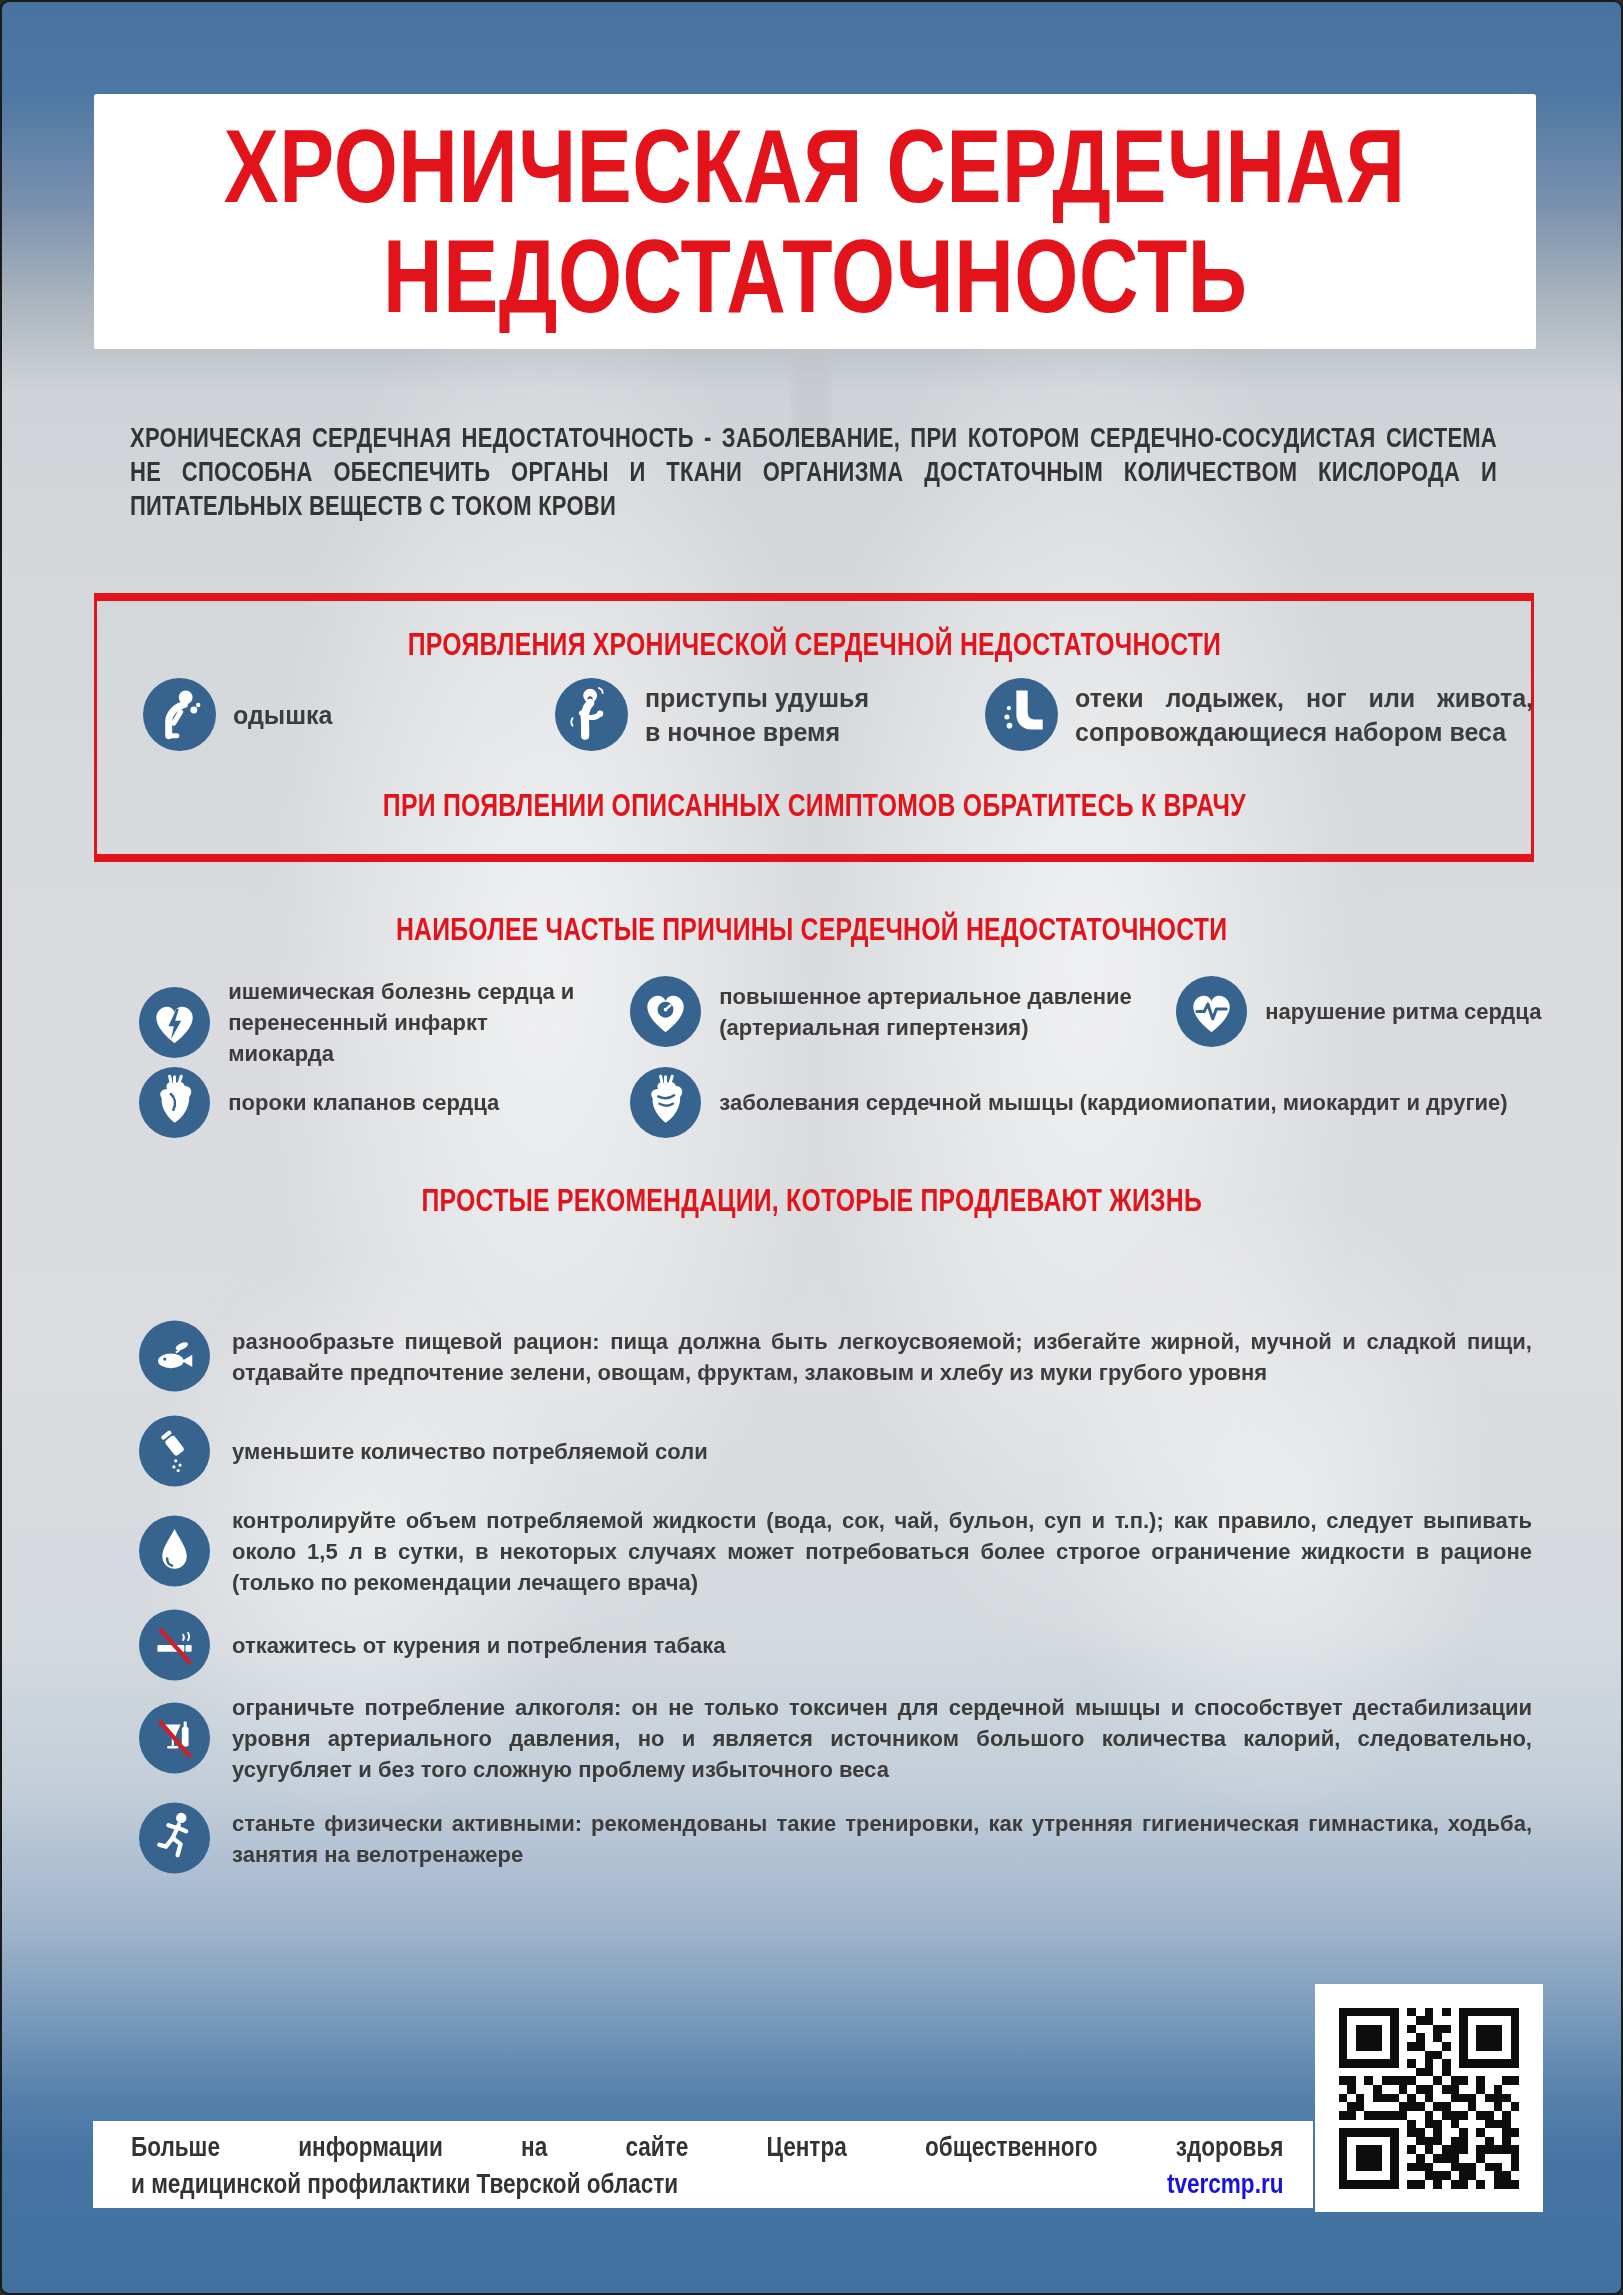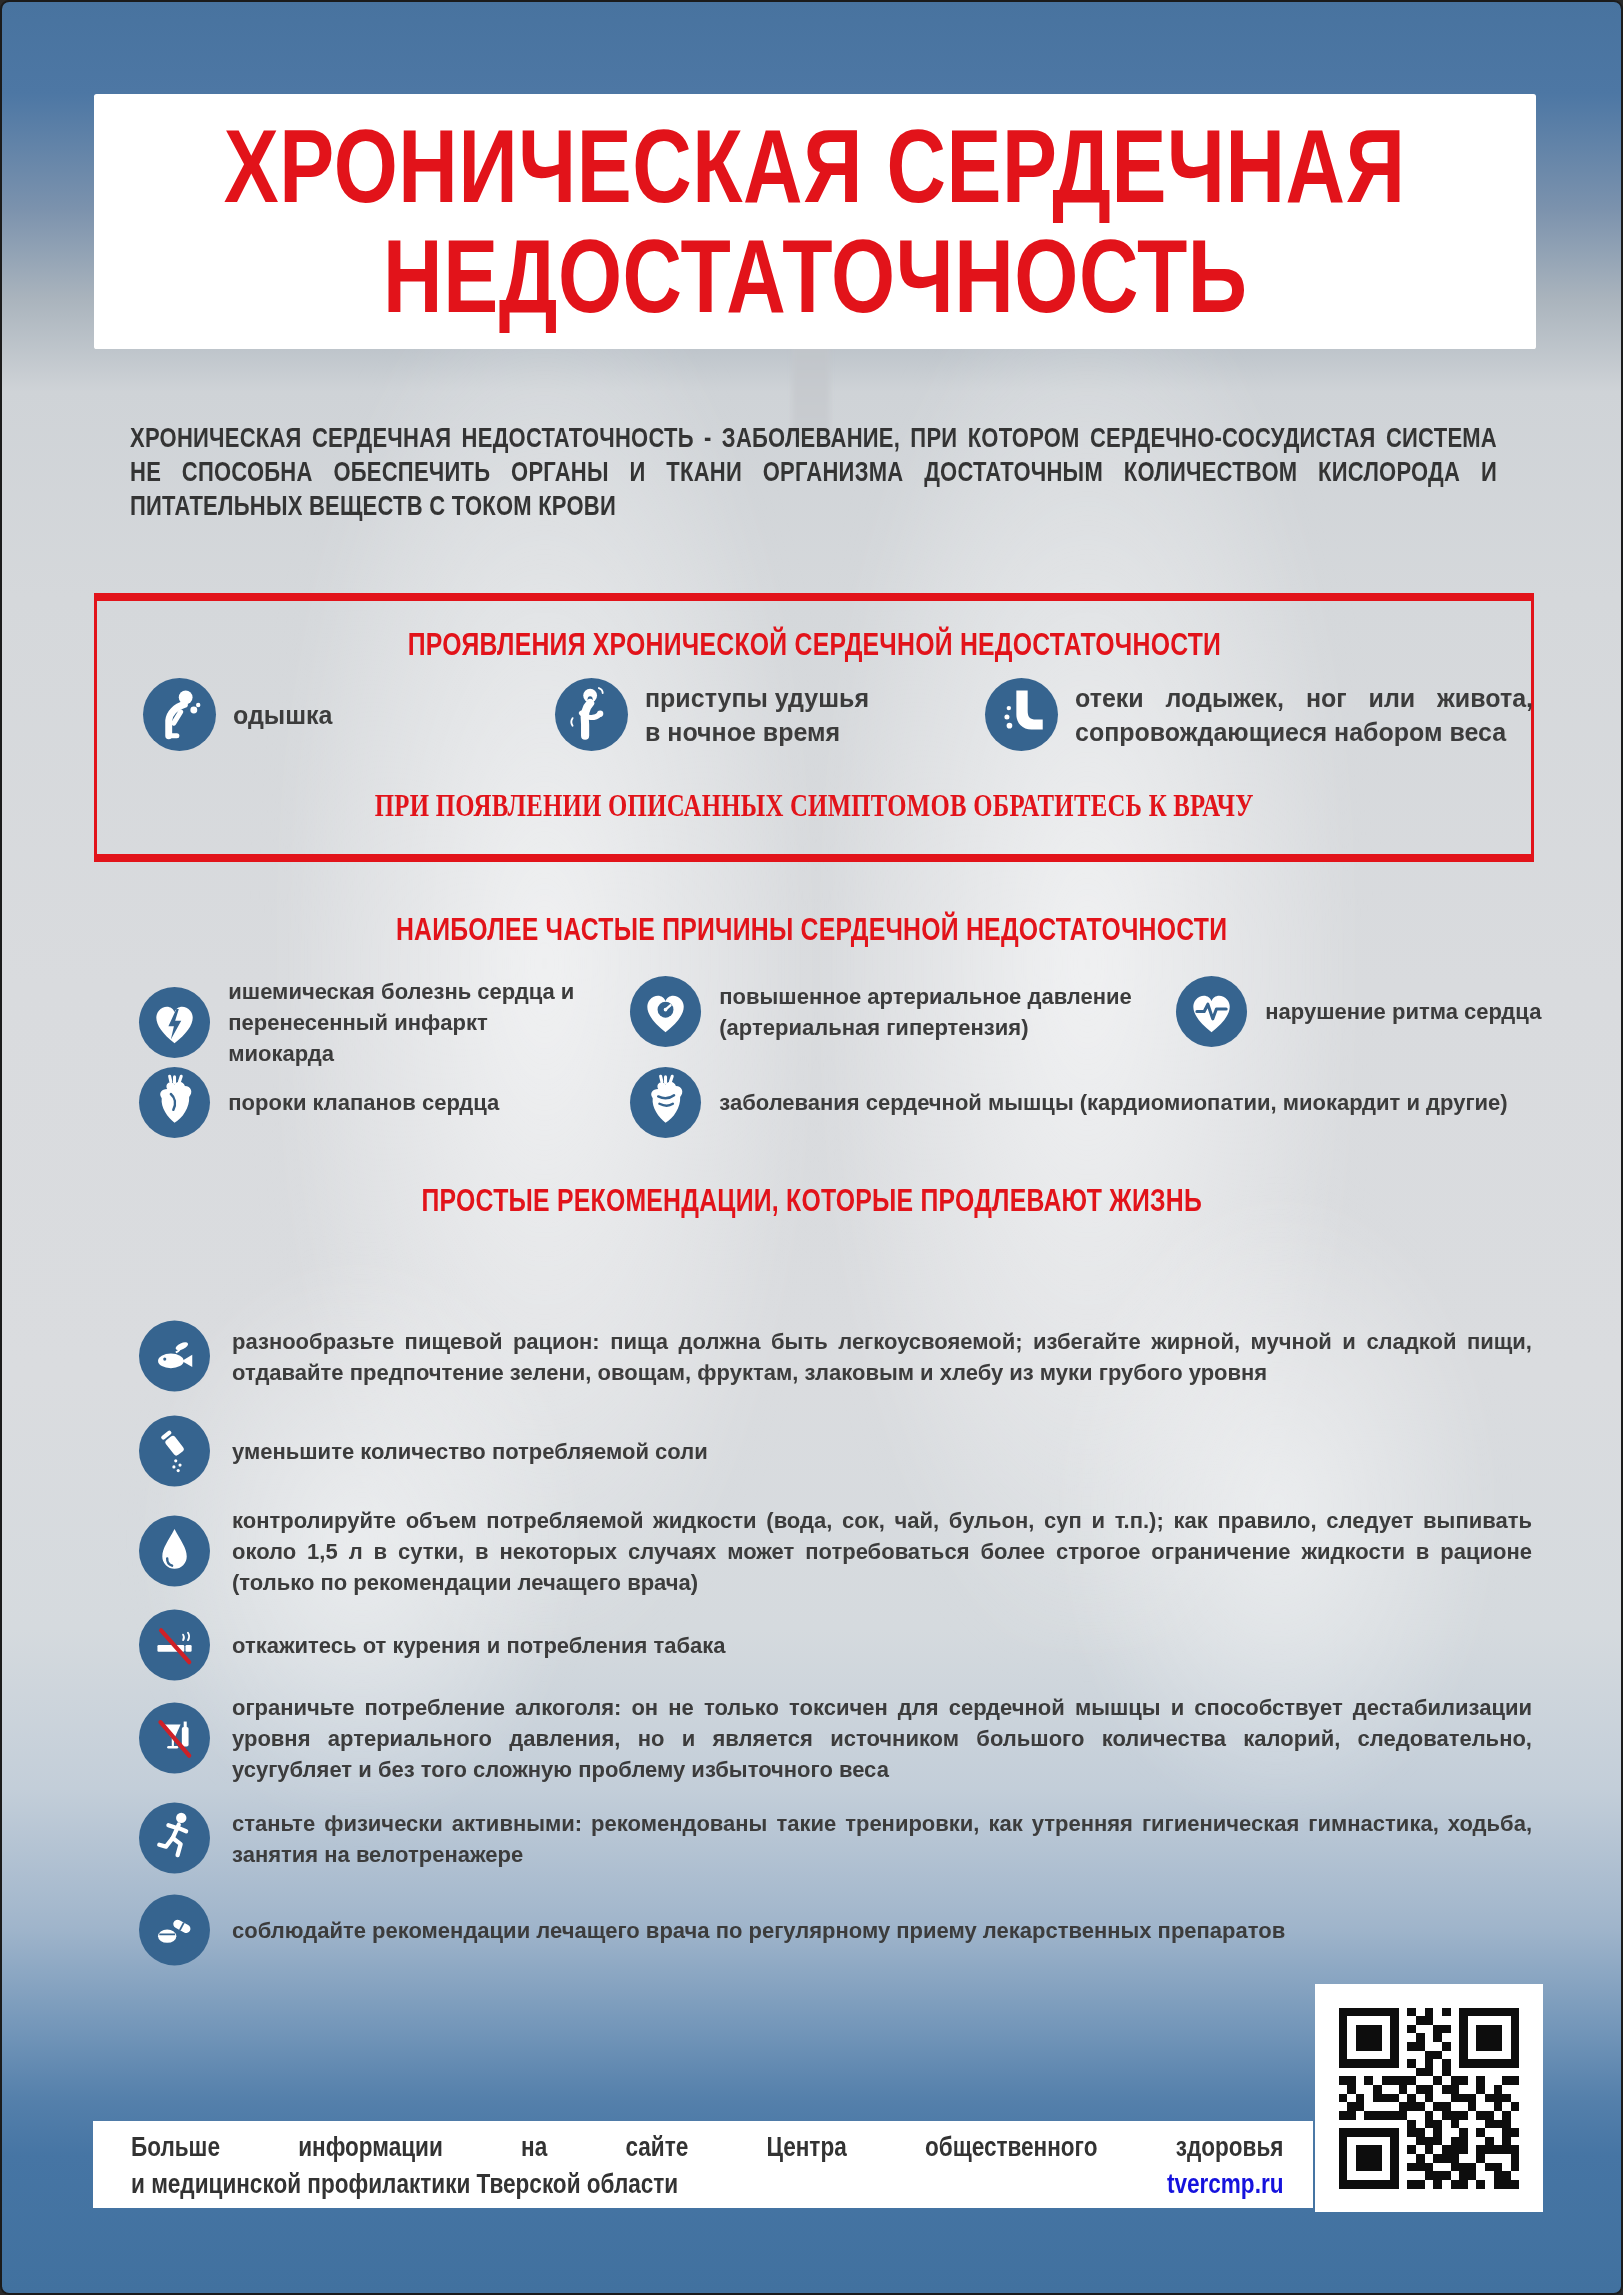--- a/index.html
+++ b/index.html
@@ -48,21 +48,21 @@
     display:inline-block;white-space:nowrap;transform:scaleX(0.8);
     color:#e2131a;font-weight:700;font-size:31px;letter-spacing:0.3px;
   }
 
   .symptom-box{
     position:absolute;left:92px;top:591px;width:1440px;height:269px;
     border:3.3px solid #e2131a;border-top-width:8.5px;border-bottom-width:8.5px;
     box-sizing:border-box;
   }
   .sym-title{top:26px;}
-  .sym-warning{bottom:30px;font-family:Liberation Serif, serif;}
+  .sym-warning{bottom:30px;}
   .sym-item{position:absolute;display:flex;align-items:center;}
   .sym-label{
     margin-left:17px;font-weight:700;font-size:25px;line-height:34px;color:#3c3c3c;
   }
 
   .icon-circle{
     flex:none;border-radius:50%;background:#36648f;
     display:flex;align-items:center;justify-content:center;
   }
   .ic112{width:73px;height:73px;}
@@ -303,33 +303,20 @@
         <circle cx="61" cy="17" r="8.5" fill="#fff" stroke="none"></circle>
         <path d="M57 28 L47 50"></path>
         <path d="M55 33 L69 39 M55 34 L40 29"></path>
         <path d="M47 50 L60 60 L55 78"></path>
         <path d="M47 50 L36 64 L25 61"></path>
       </svg>
     </div>
     <div class="rec-text">станьте физически активными: рекомендованы такие тренировки, как утренняя гигиеническая гимнастика, ходьба, занятия на велотренажере</div>
   </div>
 
-  <div class="rec-item" style="top:1928px;">
-    <div class="icon-circle ic108">
-      <svg viewBox="0 0 100 100" fill="#fff">
-        <ellipse cx="38" cy="60" rx="15" ry="11"></ellipse>
-        <path d="M25 57 L51 57" stroke="#36648f" stroke-width="3"></path>
-        <g transform="rotate(28 62 44)">
-          <rect x="47" y="37" width="30" height="14" rx="7"></rect>
-          <line x1="62" y1="37" x2="62" y2="51" stroke="#36648f" stroke-width="3"></line>
-        </g>
-      </svg>
-    </div>
-    <div class="rec-text">соблюдайте рекомендации лечащего врача по регулярному приему лекарственных препаратов</div>
-  </div>
 
   <div class="qr-box">
     <div class="qr-grid" id="qr-grid" style="grid-template-columns: repeat(21, 1fr);">
         <div class="qm"></div>
         <div class="qm"></div>
         <div class="qm"></div>
         <div class="qm"></div>
         <div class="qm"></div>
         <div class="qm"></div>
         <div class="qm"></div>

